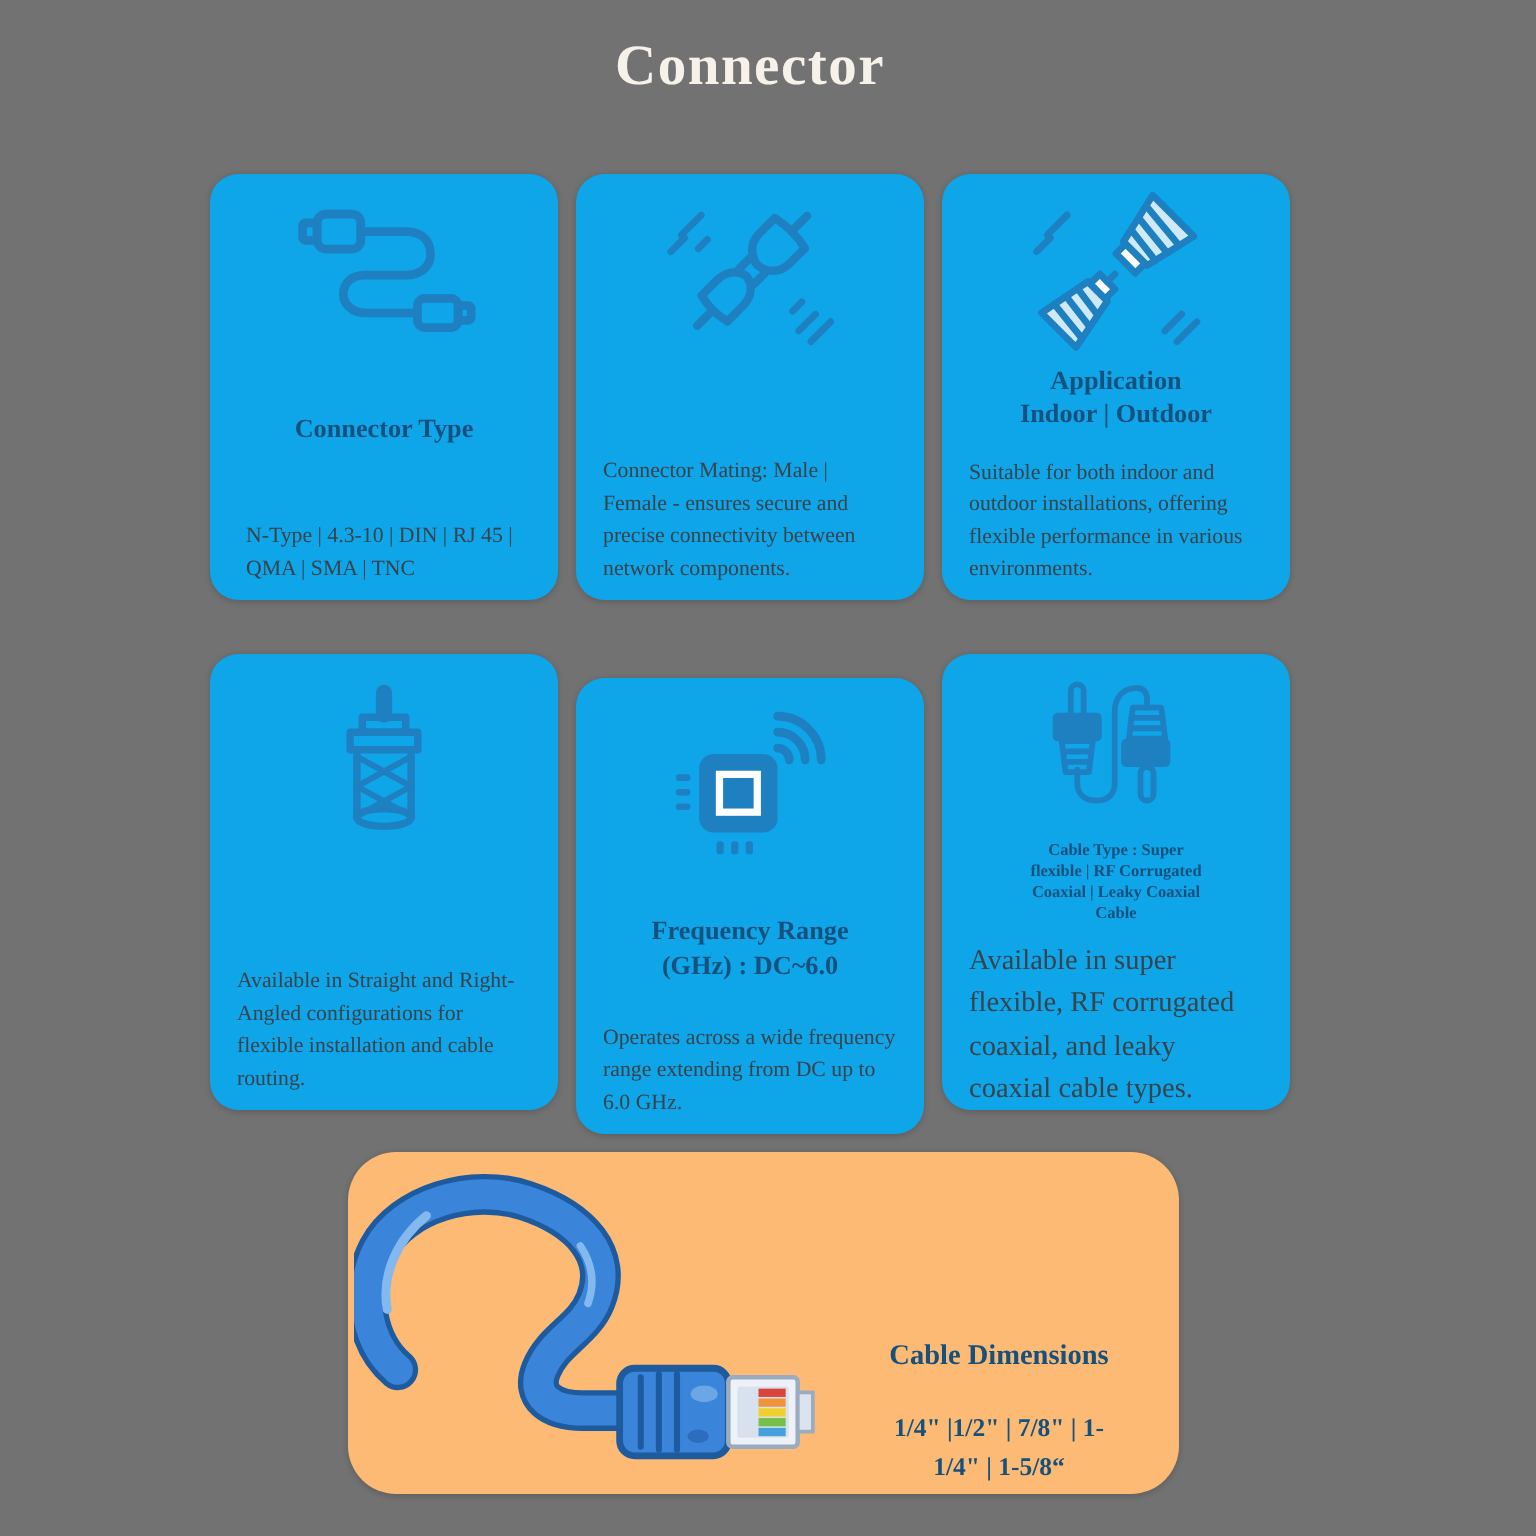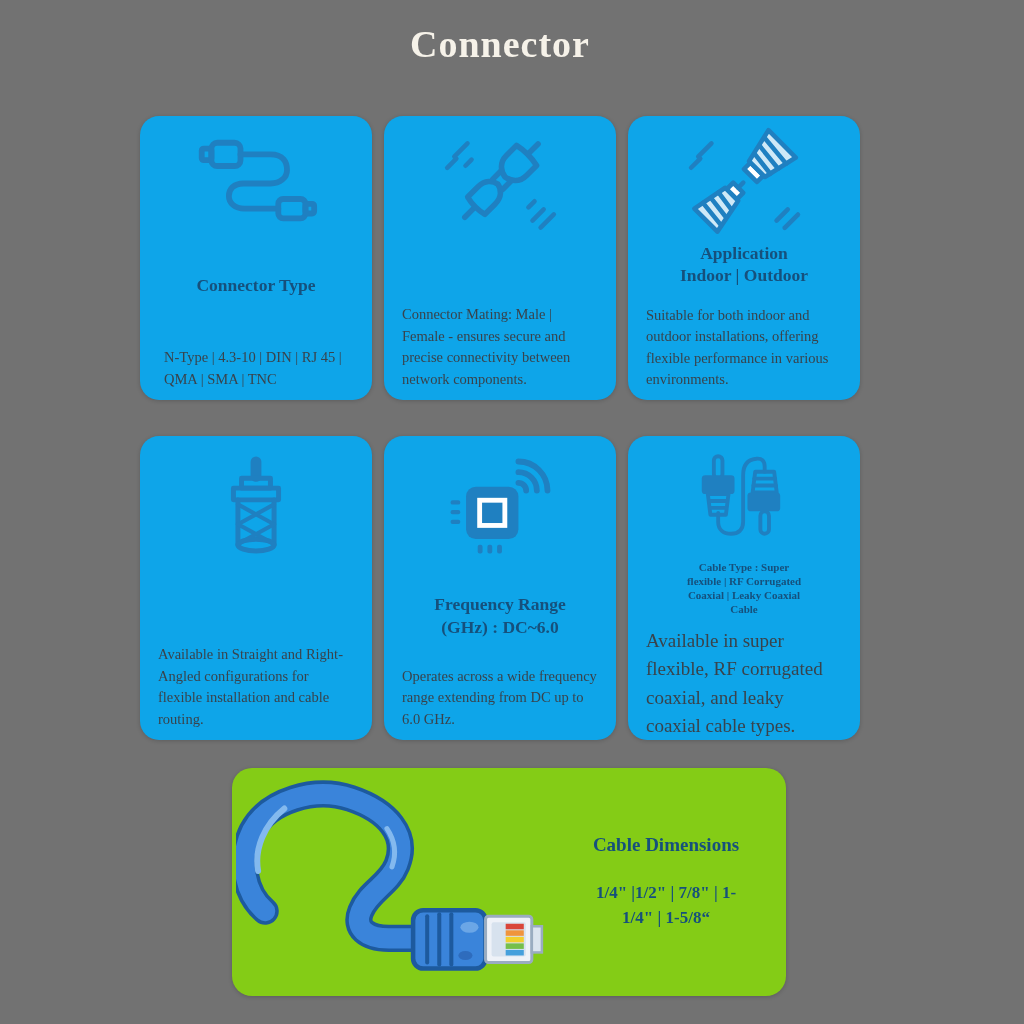--- a/index.html
+++ b/index.html
@@ -26,21 +26,21 @@
     padding:12px 18px 10px 18px;
     display:flex;flex-direction:column;align-items:center;
     overflow:hidden;
     box-shadow:0 1px 4px rgba(0,0,0,0.18);
     justify-content:space-between;
   }
   .c1{left:140px;top:116px;height:284px;}
   .c2{left:384px;top:116px;height:284px;}
   .c3{left:628px;top:116px;height:284px;}
   .c4{left:140px;top:436px;height:304px;}
-  .c5{left:384px;top:436px;height:304px;}
+  .c5{left:384px;top:452px;height:304px;}
   .c6{left:628px;top:436px;height:304px;}
   .icon-wrap{
     height:108px;display:flex;align-items:center;justify-content:center;
     flex:none;
   }
   .c4 .icon-wrap,.c5 .icon-wrap{height:120px;}
   .c6 .icon-wrap{height:106px;}
   .card-title{
     margin:6px 0 0 0;
     font-size:17.5px;font-weight:bold;color:#16507c;
@@ -53,23 +53,23 @@
     align-self:stretch;
     font-size:14.5px;color:#39434c;line-height:1.48;
     text-align:left;
   }
   .c2 .card-text,.c3 .card-text{}
   .c4 .card-text,.c5 .card-text{margin-top:8px;}
   .c6 .card-text{margin-top:11px;font-size:19px;}
   .card-text.indent{padding-left:6px;}
   .bottom-card{
     position:absolute;left:232px;top:768px;width:554px;height:228px;
-    background:#84cc16;border-radius:20px;
+    background:#fdba74;border-radius:32px;
     box-sizing:border-box;
-    display:flex;align-items:center;
+    display:flex;align-items:flex-end;
     padding:6px 8px 6px 4px;
     box-shadow:0 1px 4px rgba(0,0,0,0.18);
     overflow:hidden;
   }
   .cable-illustration{flex:none;width:322px;height:212px;}
   .dims-block{flex:1;text-align:center;padding-right:4px;}
   .dims-title{margin:0;font-size:19px;font-weight:bold;color:#16507c;}
   .dims-values{
     margin:24px 0 0 0;font-size:17px;font-weight:bold;color:#16507c;
     line-height:1.5;white-space:pre-line;

